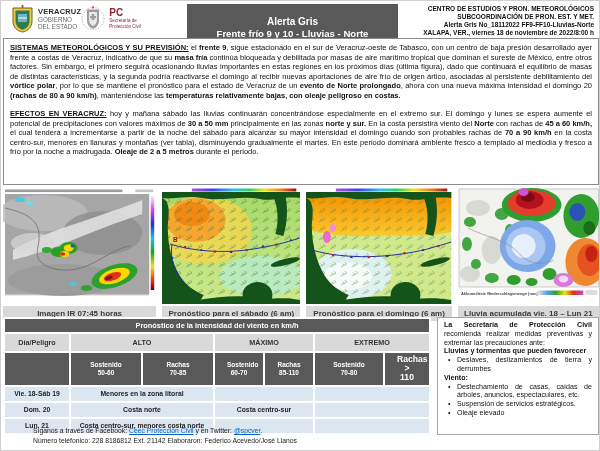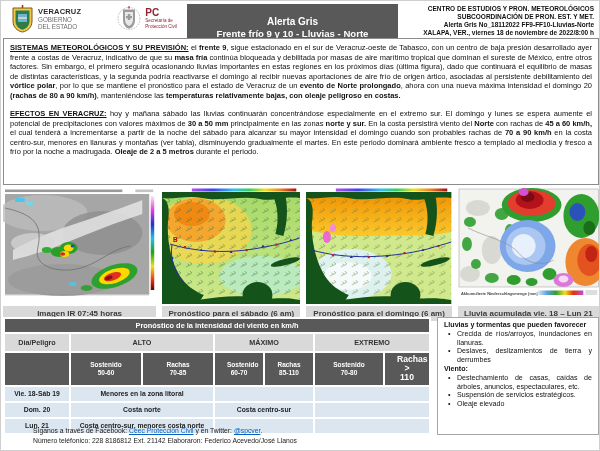--- a/index.html
+++ b/index.html
@@ -1,21 +1,21 @@
 <!DOCTYPE html>
 <html><head>
 <meta charset="utf-8">
 <style>
   html,body { margin:0; padding:0; background:#fff; }
   body { width:600px; height:451px; font-family:"Liberation Sans", sans-serif; }
   .page { position:relative; width:600px; height:451px; overflow:hidden; background:#fff;
           border:1px solid #cfcfcf; box-sizing:border-box; }
 
   
-  .logos { position:absolute; left:10px; top:3px; display:flex; gap:36px; }
+  .logos { position:absolute; left:10px; top:3px; display:flex; }
   .logo { display:flex; align-items:center; gap:4px; }
   .logo svg { display:block; }
   .lv1 { font-size:7.5px; font-weight:bold; color:#2b2b2b; letter-spacing:.2px; }
   .lv2 { font-size:6.3px; color:#6a6a6a; line-height:7.2px; }
   .pc1 { font-size:10px; font-weight:bold; color:#8f2430; line-height:10px; }
   .pc2 { font-size:4.6px; color:#8f2430; line-height:5.4px; }
 
   .alert-box { position:absolute; left:186px; top:3px; width:211px; height:46px; background:#595959;
                color:#fff; font-weight:bold; text-align:center; display:flex; flex-direction:column;
                justify-content:center; gap:1px; }
@@ -394,23 +394,23 @@
       <tr class="t-row">
         <td class="day">Lun. 21</td>
         <td colspan="2">Costa centro-sur, menores costa norte</td>
         <td colspan="2"></td>
         <td colspan="2"></td>
       </tr>
     </tbody>
       </table>
 
     <aside class="sidebar">
+      <p class="intro"><span class="b">La Secretaría de Protección Civil</span><span> recomienda realizar medidas preventivas y extremar las precauciones ante:</span></p>
       <p class="sec-title">Lluvias y tormentas que pueden favorecer</p>
       <ul>
-          <li>Crecida de ríos/arroyos, inundaciones en llanuras.</li>
           <li>Deslaves, deslizamientos de tierra y derrumbes</li>
         </ul>
       <p class="sec-title">Viento:</p>
       <ul>
           <li>Destechamiento de casas, caídas de árboles, anuncios, espectaculares, etc.</li>
           <li>Suspensión de servicios estratégicos.</li>
           <li>Oleaje elevado</li>
         </ul>
     </aside>
   </section>

